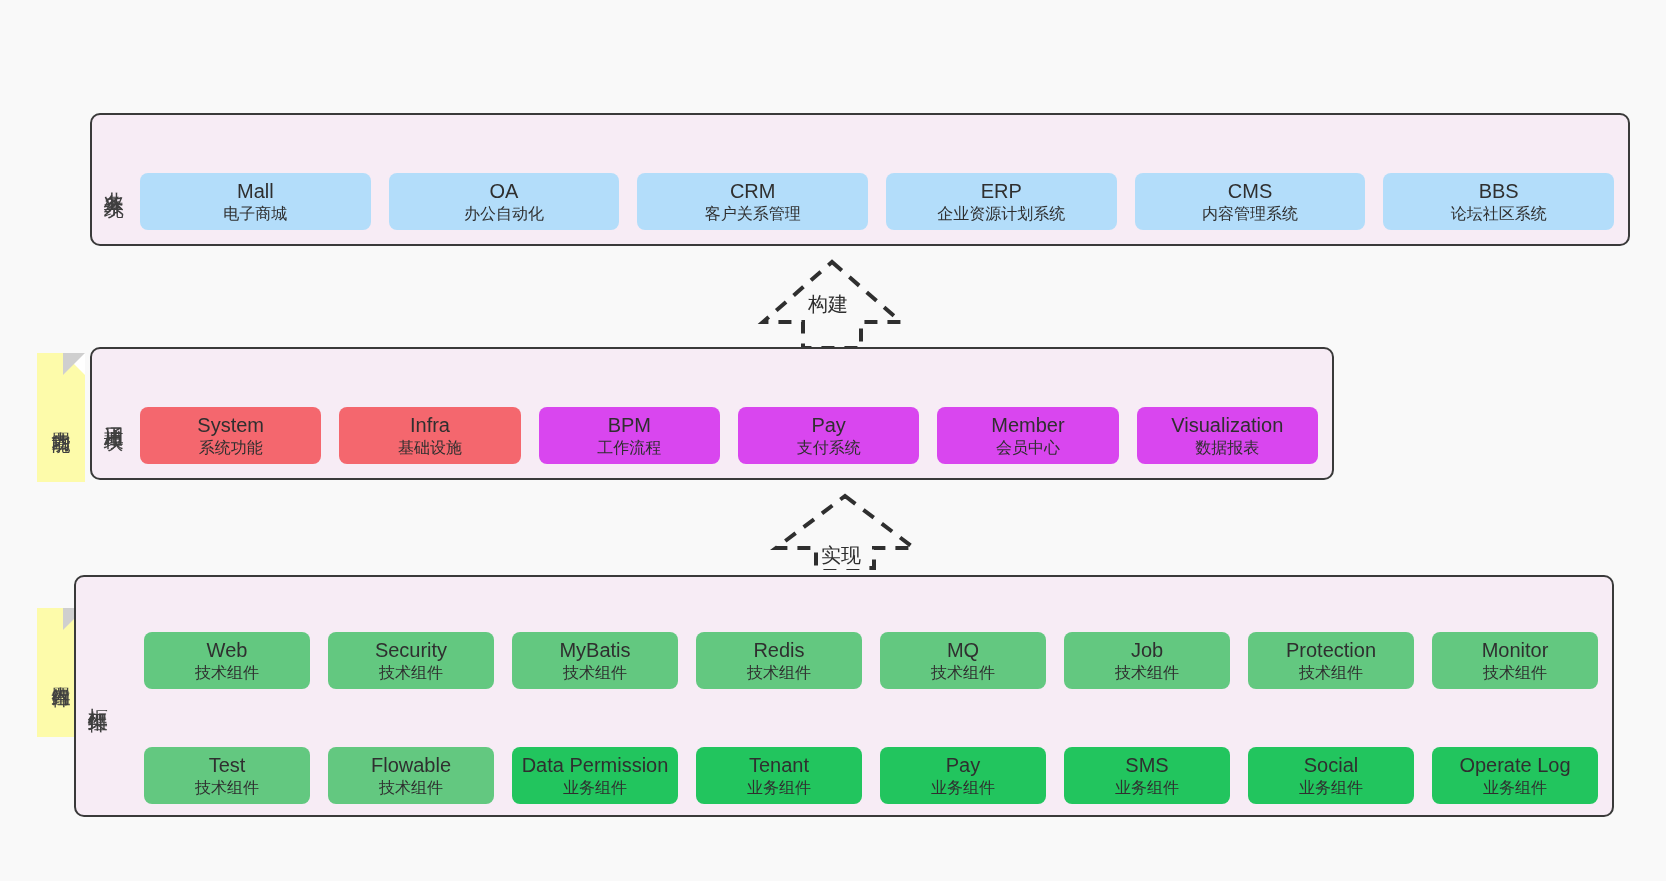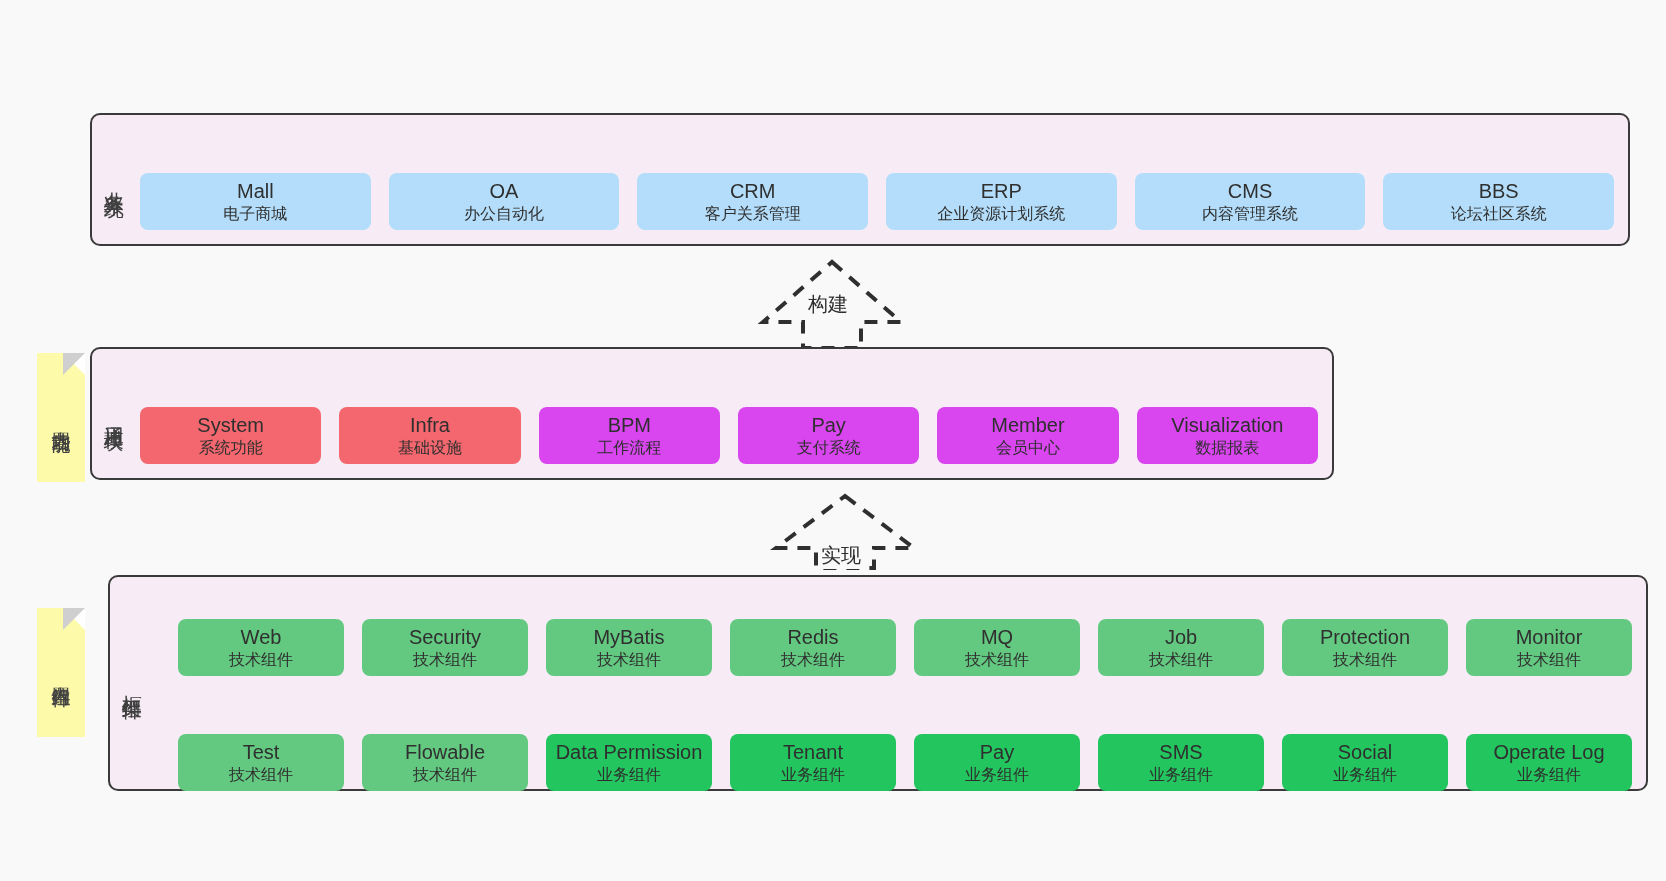--- a/index.html
+++ b/index.html
@@ -229,21 +229,21 @@
     </svg>
     <span class="arrow-label" style="left:48px; top:28px;margin-top:22px;">实现</span>
   </div>
 
   <div class="note" style="left:37px; top:608px; width:48px; height:129px;">
     <span>内置组件</span>
     <span class="fold"></span>
     <span class="fold-shadow"></span>
   </div>
 
-  <div class="panel" style="left:108px; top:575px; width:1540px; height:216px;gap:20px;">
+  <div class="panel" style="left:74px; top:575px; width:1540px; height:242px;gap:20px;">
     <div class="panel-label">框架组件</div>
     <div class="panel-body">
 
       <div class="row">
         <div class="cell c-green">
           <span class="t1">Web</span>
           <span class="t2">技术组件</span>
         </div>
         <div class="cell c-green">
           <span class="t1">Security</span>

